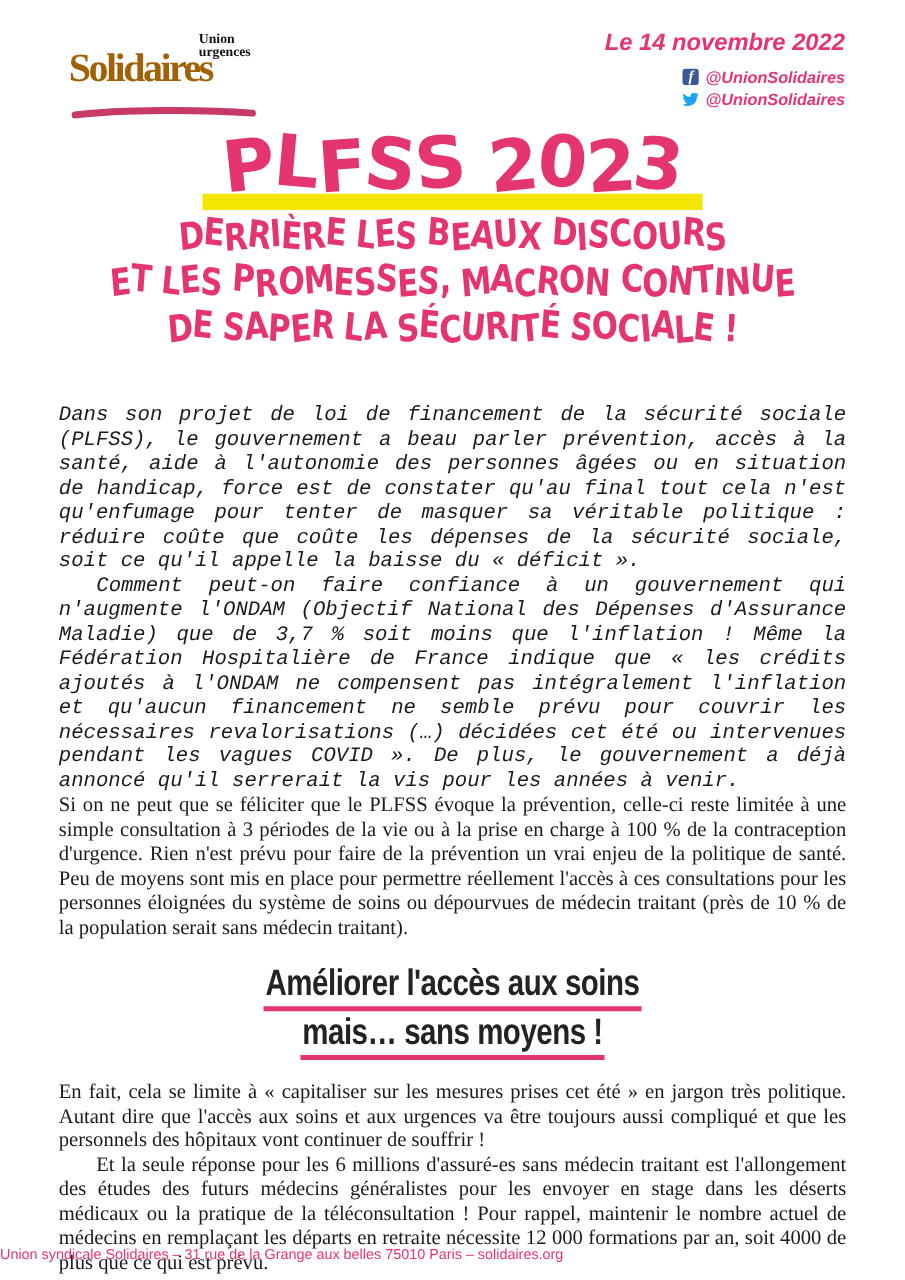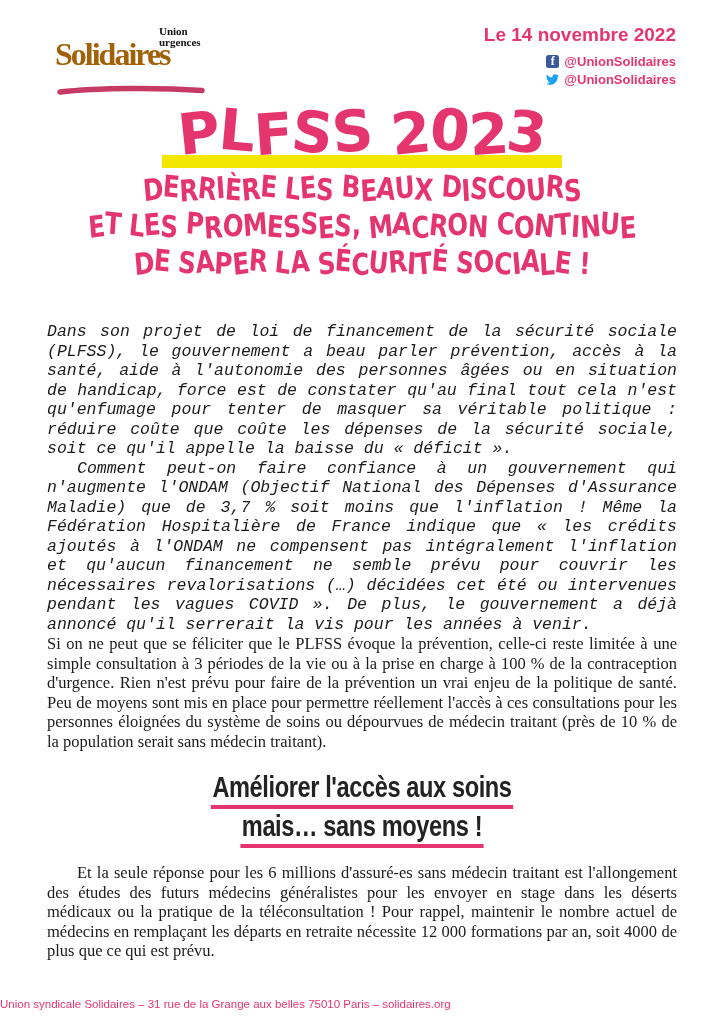--- a/index.html
+++ b/index.html
@@ -8,21 +8,21 @@
 
   
   .header{position:absolute;top:24px;left:55px;right:48px;display:flex;justify-content:space-between;}
   .logo{position:relative;width:160px;height:72px;}
   .logo-sub{position:absolute;top:2px;left:104px;font-family:"Liberation Serif",serif;
             font-weight:bold;font-size:11px;line-height:10.5px;color:#111;}
   .logo-title{position:absolute;top:12px;left:0;font-family:"Liberation Serif",serif;
               font-weight:bold;font-size:32px;letter-spacing:-2px;color:#a16207;}
   .logo-stroke{position:absolute;left:2px;top:60px;}
 
-  .header-right{text-align:left;}
+  .header-right{text-align:left;font-style:italic;}
   .date{font-family:"Liberation Sans",sans-serif;font-weight:bold;font-size:19px;
         color:#e5356f;margin-bottom:7px;}
   .social-row{display:flex;justify-content:flex-end;align-items:center;gap:5px;
               font-family:"Liberation Sans",sans-serif;font-weight:bold;font-size:13px;
               color:#e5356f;line-height:17px;margin-bottom:1px;}
   .sicon{width:13px;height:13px;flex:0 0 auto;display:inline-block;position:relative;}
   .fb{background:#3b5998;border-radius:2.5px;}
   .fb::before{content:"f";position:absolute;bottom:-2px;left:0;right:0;text-align:center;
               color:#fff;font-family:"Liberation Serif",serif;font-weight:bold;font-size:12px;}
   .ig{background:radial-gradient(circle at 30% 110%,#fdf497 0%,#fd5949 45%,#d6249f 60%,#285aeb 90%);
@@ -104,18 +104,19 @@
     <p class="ital indent">Comment peut-on faire confiance à un gouvernement qui n'augmente l'ONDAM (Objectif National des Dépenses d'Assurance Maladie) que de 3,7 % soit moins que l'inflation ! Même la Fédération Hospitalière de France indique que « les crédits ajoutés à l'ONDAM ne compensent pas intégralement l'inflation et qu'aucun financement ne semble prévu pour couvrir les nécessaires revalorisations (…) décidées cet été ou intervenues pendant les vagues COVID ». De plus, le gouvernement a déjà annoncé qu'il serrerait la vis pour les années à venir.</p>
 
     <p>Si on ne peut que se féliciter que le PLFSS évoque la prévention, celle-ci reste limitée à une simple consultation à 3 périodes de la vie ou à la prise en charge à 100 % de la contraception d'urgence. Rien n'est prévu pour faire de la prévention un vrai enjeu de la politique de santé. Peu de moyens sont mis en place pour permettre réellement l'accès à ces consultations pour les personnes éloignées du système de soins ou dépourvues de médecin traitant (près de 10 % de la population serait sans médecin traitant).</p>
 
     <div class="h2wrap">
       <h2 class="h2">
         <span class="hline">Améliorer l'accès aux soins</span><br>
         <span class="hline">mais… sans moyens !</span>
       </h2>
     </div>
+    <p>En fait, cela se limite à « capitaliser sur les mesures prises cet été » en jargon très politique. Autant dire que l'accès aux soins et aux urgences va être toujours aussi compliqué et que les personnels des hôpitaux vont continuer de souffrir !</p>
     <p class="indent">Et la seule réponse pour les 6 millions d'assuré-es sans médecin traitant est l'allongement des études des futurs médecins généralistes pour les envoyer en stage dans les déserts médicaux ou la pratique de la téléconsultation ! Pour rappel, maintenir le nombre actuel de médecins en remplaçant les départs en retraite nécessite 12 000 formations par an, soit 4000 de plus que ce qui est prévu.</p>
   </div>
 
   <div class="footer">Union syndicale Solidaires – 31 rue de la Grange aux belles 75010 Paris – solidaires.org</div>
 
 </div>
 
 </body></html>

